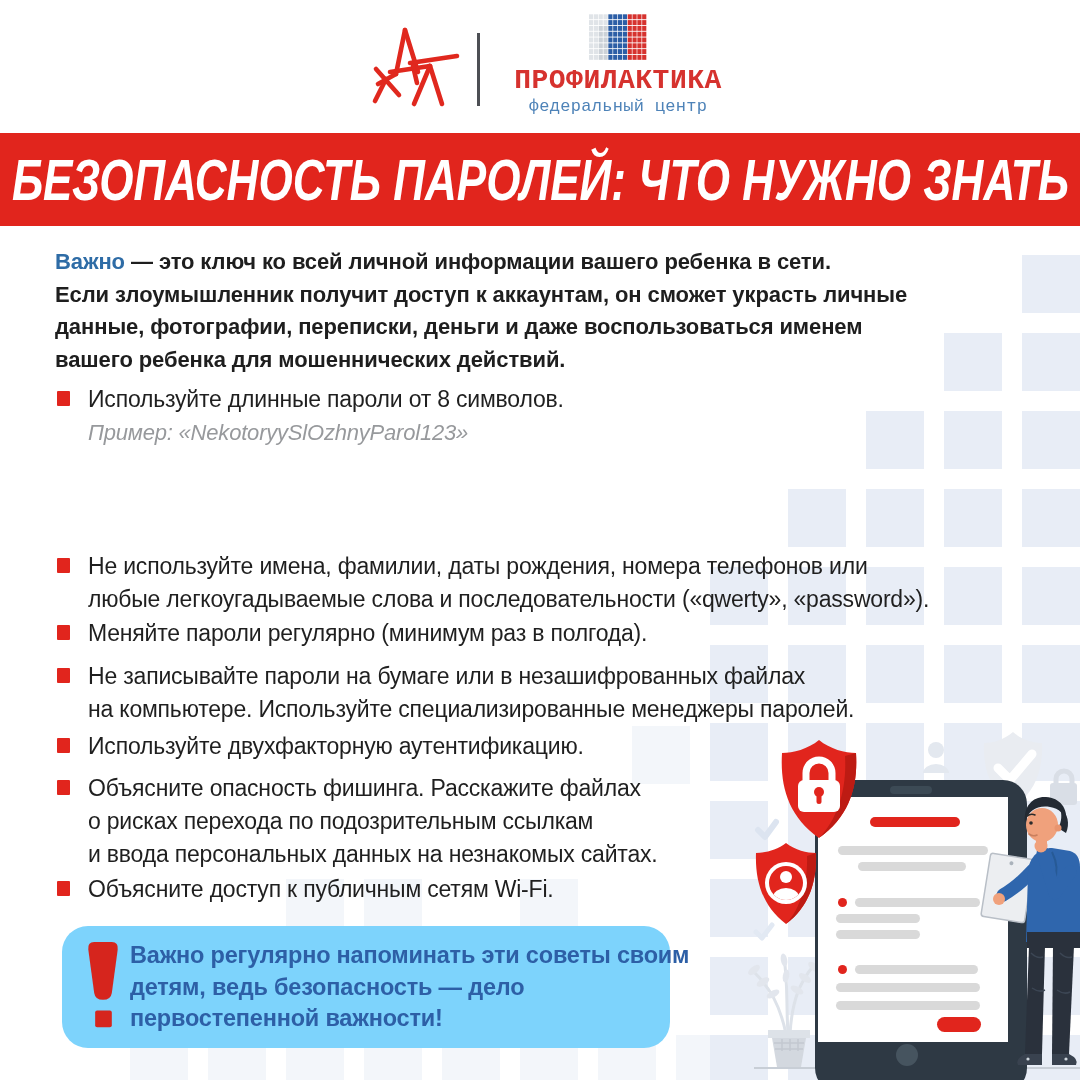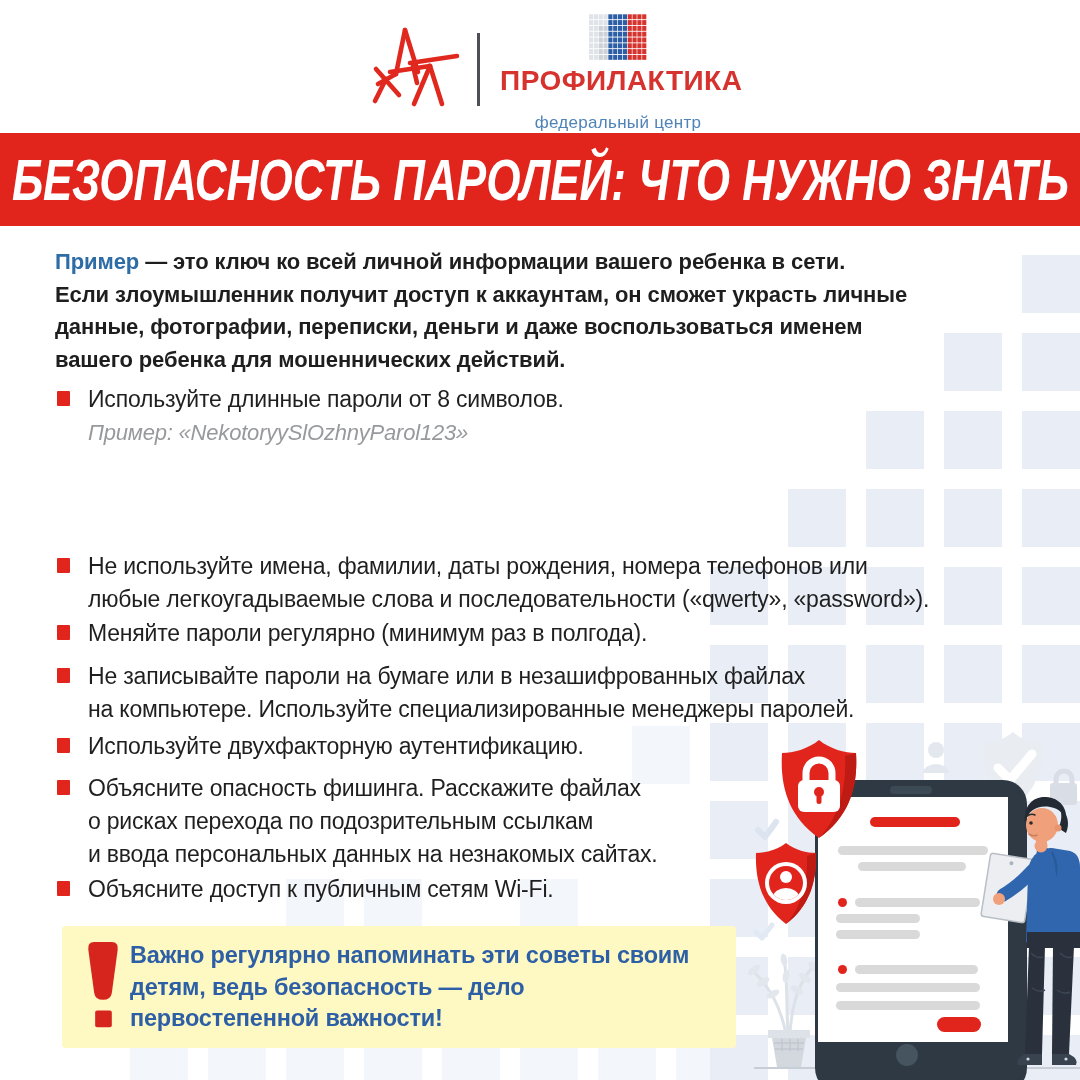--- a/index.html
+++ b/index.html
@@ -3,44 +3,44 @@
 <meta charset="utf-8">
 <style>
   html,body{margin:0;padding:0;background:#fff;}
   .canvas{position:relative;width:1080px;height:1080px;background:#ffffff;overflow:hidden;
           font-family:"Liberation Sans",sans-serif;}
   
   .bg-squares{position:absolute;inset:0;z-index:0;}
   .bg-squares .sq{position:absolute;width:58px;height:58px;background:#e8edf6;}
   .bg-squares .sq.light{opacity:.5;}
   
-  .header{position:absolute;top:0;left:0;width:1080px;height:133px;background:#fff;z-index:3;}
+  .header{position:absolute;top:0;left:0;width:1080px;height:133px;background:#fff;z-index:3;font-family:Liberation Mono, monospace;}
   .chair-logo{position:absolute;left:356px;top:22px;}
   .header-divider{position:absolute;left:477px;top:33px;width:3px;height:73px;background:#4d4f54;}
   .brand{position:absolute;left:500px;top:14px;width:236px;text-align:center;}
   .brand svg{display:block;margin:0 auto;}
   .brand-title{font-size:28px;font-weight:700;color:#d6322e;letter-spacing:.5px;margin-top:4px;white-space:nowrap;}
-  .brand-subtitle{font-size:17px;color:#4e83b8;margin-top:16px;letter-spacing:.3px;white-space:nowrap;}
+  .brand-subtitle{font-size:17px;color:#4e83b8;margin-top:1px;letter-spacing:.3px;white-space:nowrap;}
   
   .banner{position:absolute;top:133px;left:0;width:1080px;height:93px;background:#e1251d;
           display:flex;align-items:center;justify-content:center;z-index:3;font-style:italic;}
   .banner span{color:#fff;font-weight:700;font-size:58px;transform:scaleX(.76);white-space:nowrap;}
   
   .intro{position:absolute;left:55px;top:246px;margin:0;font-size:22px;font-weight:700;line-height:32.5px;
          color:#1e1e1e;white-space:pre;z-index:2;letter-spacing:-.1px;}
   .intro .lead{color:#2e6ca6;}
   
   .tip{position:absolute;left:57px;display:flex;gap:18px;z-index:2;}
   .tip .marker{flex:0 0 auto;width:13px;height:15px;background:#e1251d;margin-top:8px;border-radius:1px;}
   .tip-body{font-size:23px;line-height:33px;color:#1f1f1f;letter-spacing:-.2px;}
   .tip-text{white-space:pre;}
   .tip-example{white-space:pre;font-style:italic;color:#97999c;font-size:22px;}
   
-  .note{position:absolute;left:62px;top:926px;width:674px;height:122px;background:#fef9c3;
-        border-radius:4px;z-index:2;}
+  .note{position:absolute;left:62px;top:926px;width:608px;height:122px;background:#7dd3fc;
+        border-radius:26px;z-index:2;}
   .note svg{position:absolute;left:24px;top:14px;}
   .note-text{position:absolute;left:68px;top:14px;font-size:23.5px;font-weight:700;line-height:31.5px;
              color:#2d5fa6;white-space:pre;letter-spacing:-.2px;}
   
   .illus{position:absolute;left:740px;top:720px;z-index:2;}
 </style>
 </head>
 <body>
 
 <div class="canvas">
@@ -224,21 +224,21 @@
         </svg>
       <div class="brand-title">ПРОФИЛАКТИКА</div>
       <div class="brand-subtitle">федеральный центр</div>
     </div>
   </div>
 
   <div class="banner">
     <span>БЕЗОПАСНОСТЬ ПАРОЛЕЙ: ЧТО НУЖНО ЗНАТЬ</span>
   </div>
 
-  <p class="intro"><span class="lead">Пример</span><span> — это ключ ко всей личной информации вашего ребенка в сети.
+  <p class="intro"><span class="lead">Важно</span><span> — это ключ ко всей личной информации вашего ребенка в сети.
 Если злоумышленник получит доступ к аккаунтам, он сможет украсть личные
 данные, фотографии, переписки, деньги и даже воспользоваться именем
 вашего ребенка для мошеннических действий.</span></p>
 
   <div class="tip" style="top:383px">
     <span class="marker"></span>
     <div class="tip-body">
         <div class="tip-text">Используйте длинные пароли от 8 символов.</div>
         <div class="tip-example">Пример: «NekotoryySlOzhnyParol123»</div>
       </div>

